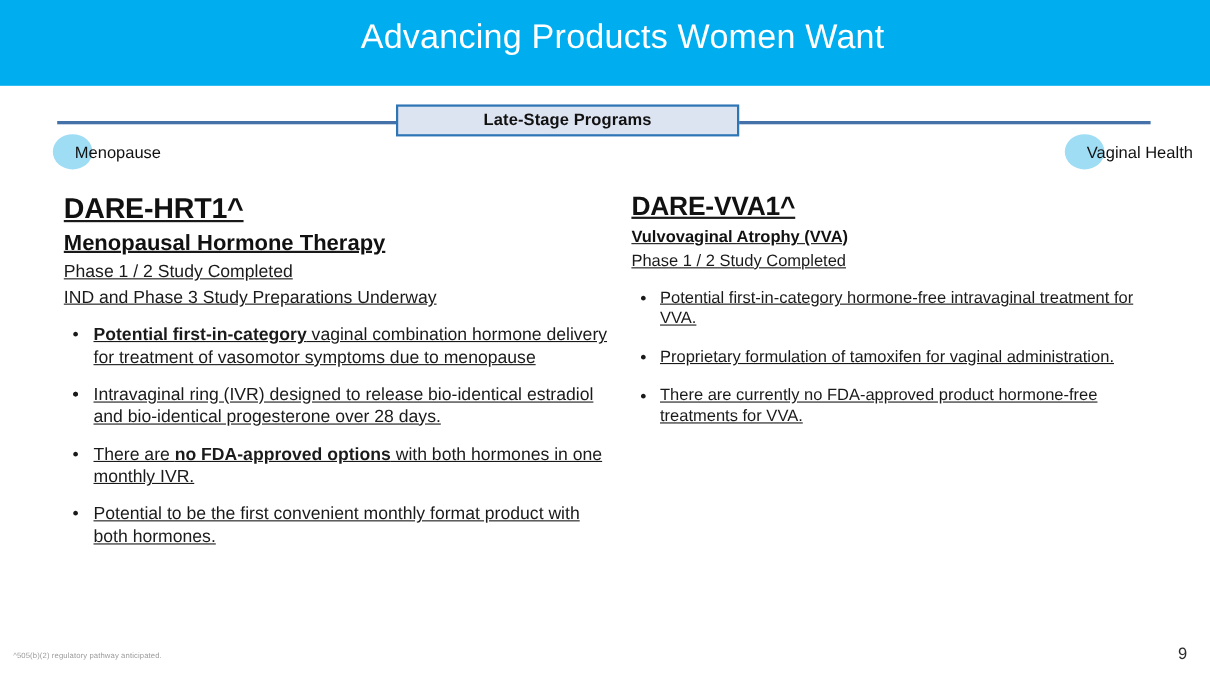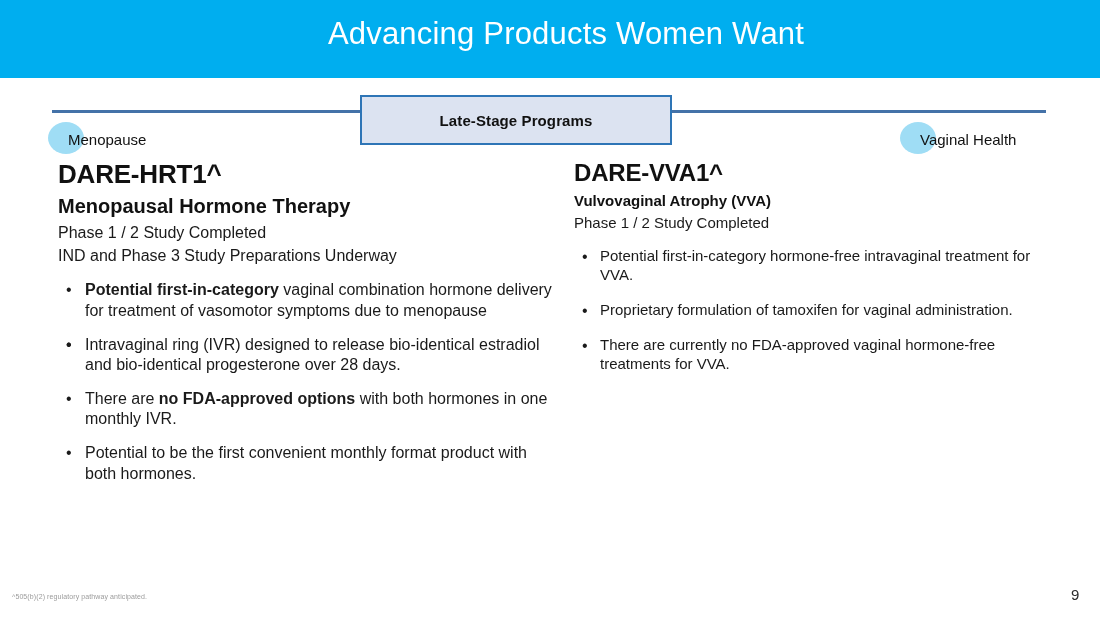--- a/index.html
+++ b/index.html
@@ -23,43 +23,43 @@
     letter-spacing:.2px; line-height:1;
     padding-bottom:0;
   }
 
   
   .rule{
     position:absolute; left:52px; top:110px; width:994px; height:3px;
     background:#4472a8;
   }
   .section-chip{
-    position:absolute; left:360px; top:95px; width:312px; height:50px;
+    position:absolute; left:360px; top:95px; width:312px; height:29px;
     background:#dce3f1; border:2px solid #2e75b6;
     display:flex; align-items:center; justify-content:center;
   }
   .section-chip span{
     font-size:15px; font-weight:bold; color:#111111; letter-spacing:.1px;
   }
 
   
   .pill{ position:absolute; height:34px; display:flex; align-items:center; }
   .pill .dot{
     position:absolute; left:0; top:0; width:36px; height:32px;
     border-radius:50%; background:#9fddf5;
   }
   .pill .pill-label{
     position:relative; z-index:2; font-size:15px; color:#111111;
     padding-left:20px; white-space:nowrap;
   }
   #pill-left{ left:48px; top:122px; }
-  #pill-right{ left:900px; top:122px; }
+  #pill-right{ left:968px; top:122px; }
 
   
-  .col{ position:absolute; top:160px; }
+  .col{ position:absolute; top:175px;text-decoration:underline; }
   #col-left{ left:58px; width:500px; }
   #col-right{ left:574px; width:470px; }
 
   .prog-name{
     font-size:26px; font-weight:bold; color:#111111;
     letter-spacing:-.2px; line-height:1.12; margin-bottom:3px;
   }
   #col-right .prog-name{ font-size:24px; }
 
   .prog-sub{
@@ -133,18 +133,18 @@
     </div>
 </div>
 
 <div class="col" id="col-right">
   <div class="prog-name">DARE-VVA1^</div>
   <div class="prog-sub">Vulvovaginal Atrophy (VVA)</div>
   <div class="prog-line">Phase 1 / 2 Study Completed</div>
   <div class="bullets">
       <div class="bullet"><span class="marker">•</span><span>Potential first-in-category hormone-free intravaginal treatment for VVA.</span></div>
       <div class="bullet"><span class="marker">•</span><span>Proprietary formulation of tamoxifen for vaginal administration.</span></div>
-      <div class="bullet"><span class="marker">•</span><span>There are currently no FDA-approved vaginal hormone-free treatments for VVA.</span></div>
+      <div class="bullet"><span class="marker">•</span><span>There are currently no FDA-approved product hormone-free treatments for VVA.</span></div>
     </div>
 </div>
 
 <div class="footnote">^505(b)(2) regulatory pathway anticipated.</div>
 <div class="page-num">9</div>
 
 </body></html>

